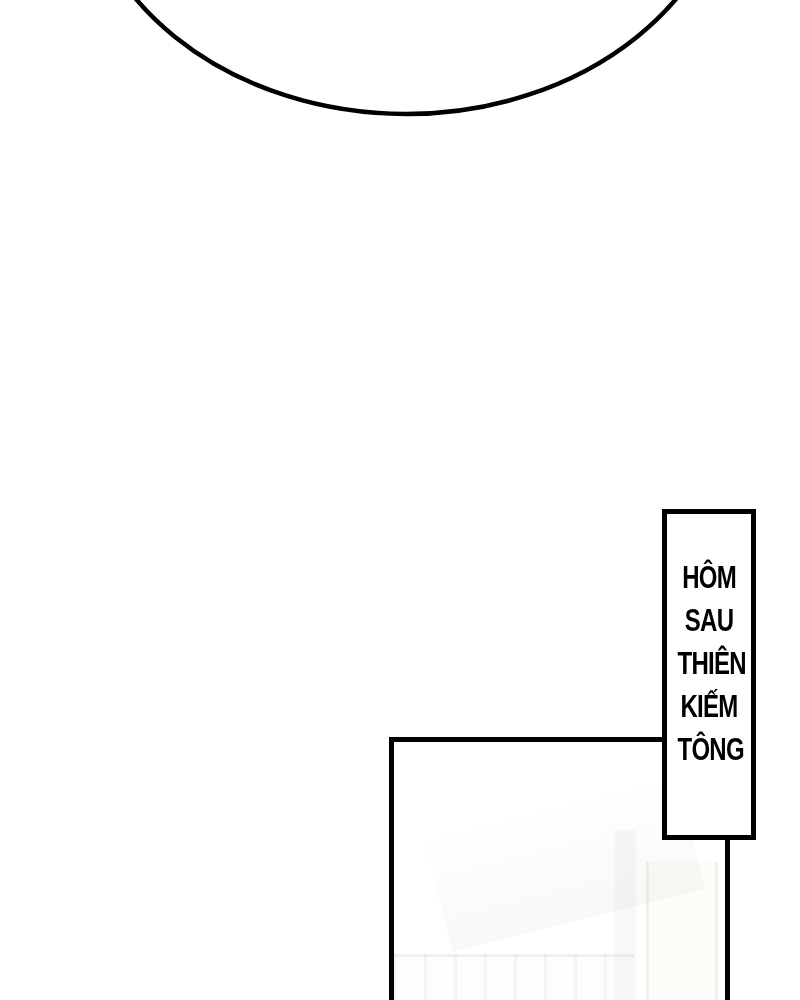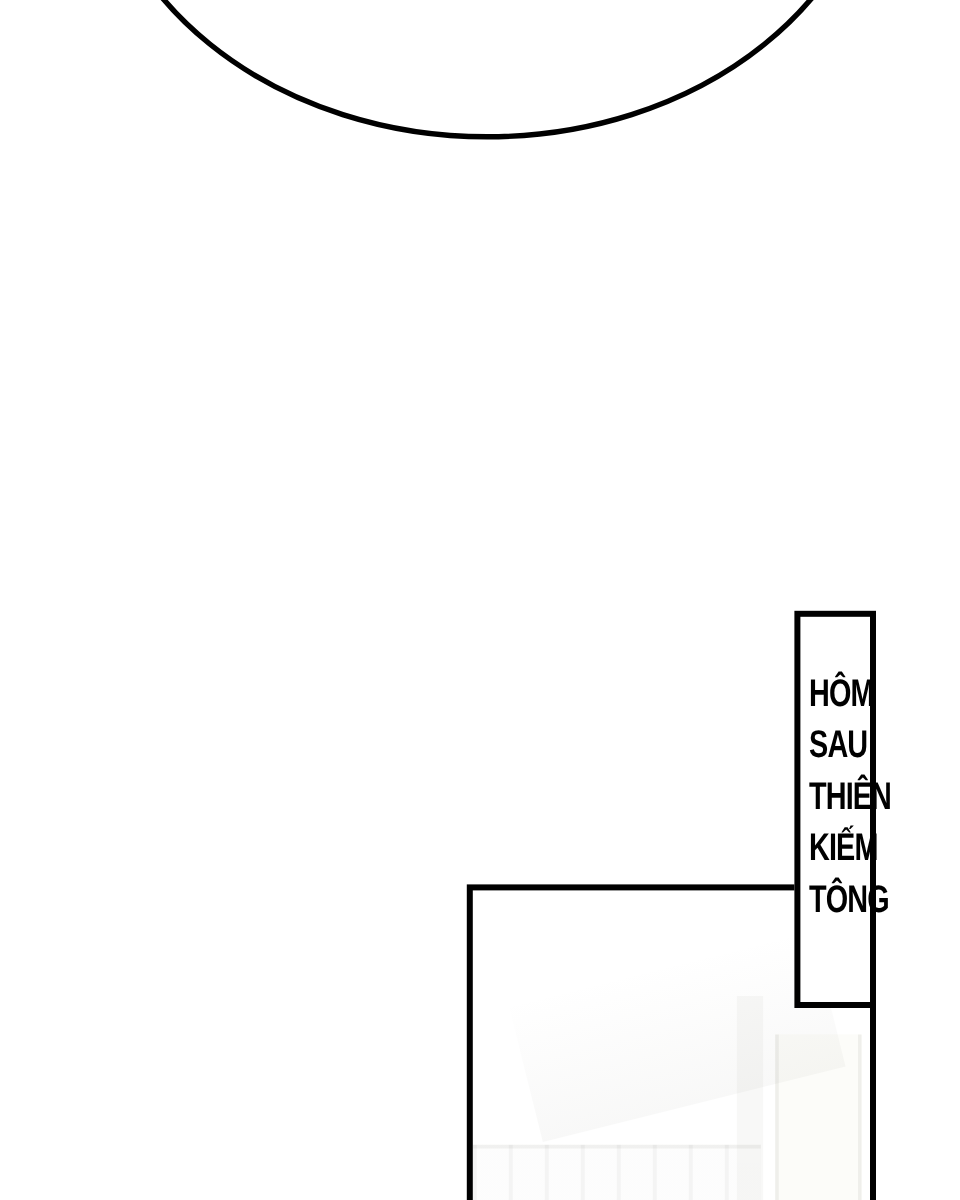--- a/index.html
+++ b/index.html
@@ -71,21 +71,21 @@
       to right,
       rgba(100,100,95,0.07) 0px, rgba(100,100,95,0.07) 3px,
       rgba(100,100,95,0.015) 3px, rgba(100,100,95,0.015) 30px
     );
   }
   
   .caption-box {
     position: absolute;
     left: 662px;
     top: 509px;
-    width: 68px;
+    width: 94px;
     height: 331px;
     border: 5px solid #000000;
     background: #ffffff;
     display: flex;
     flex-direction: column;
     justify-content: center;
     align-items: center;
     padding-bottom: 22px;
     z-index: 2;
   }

